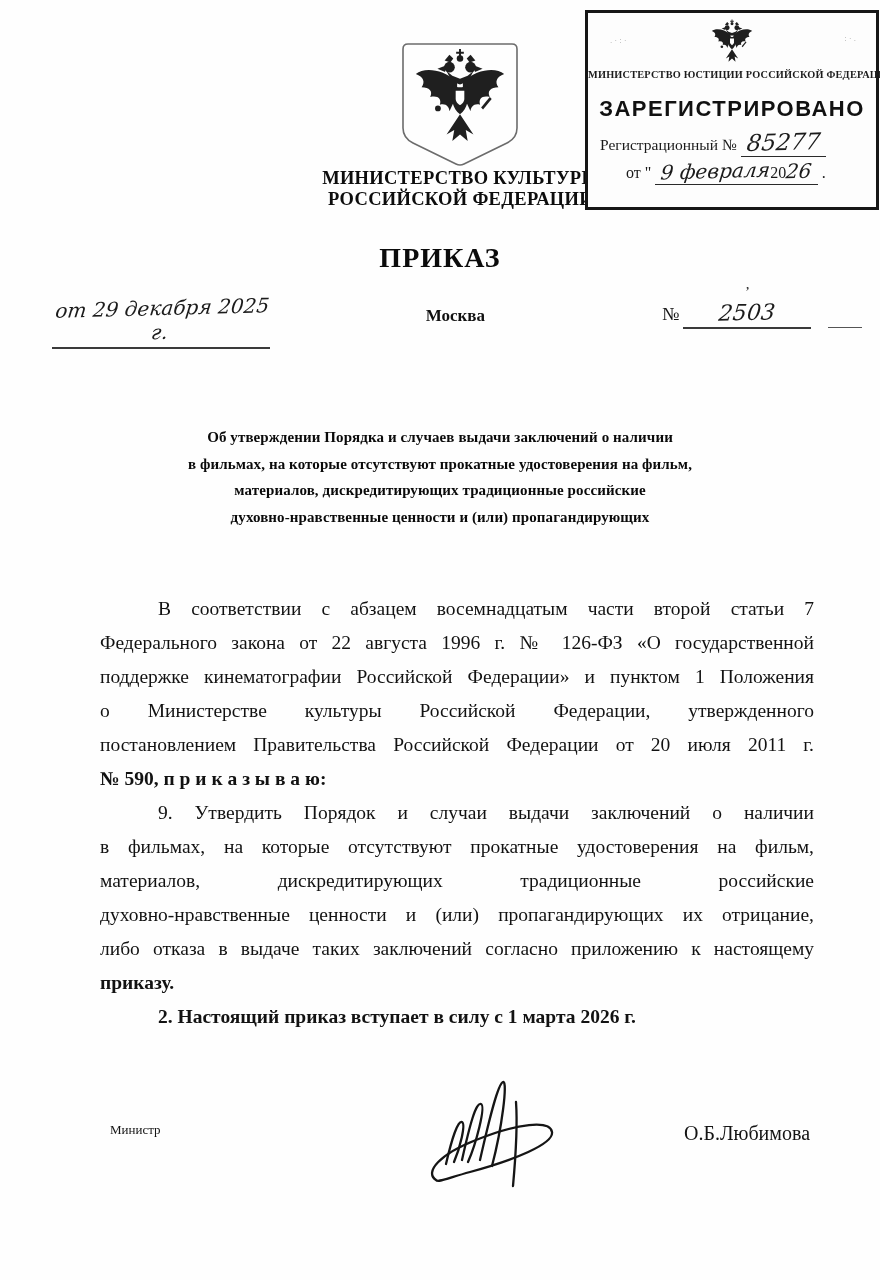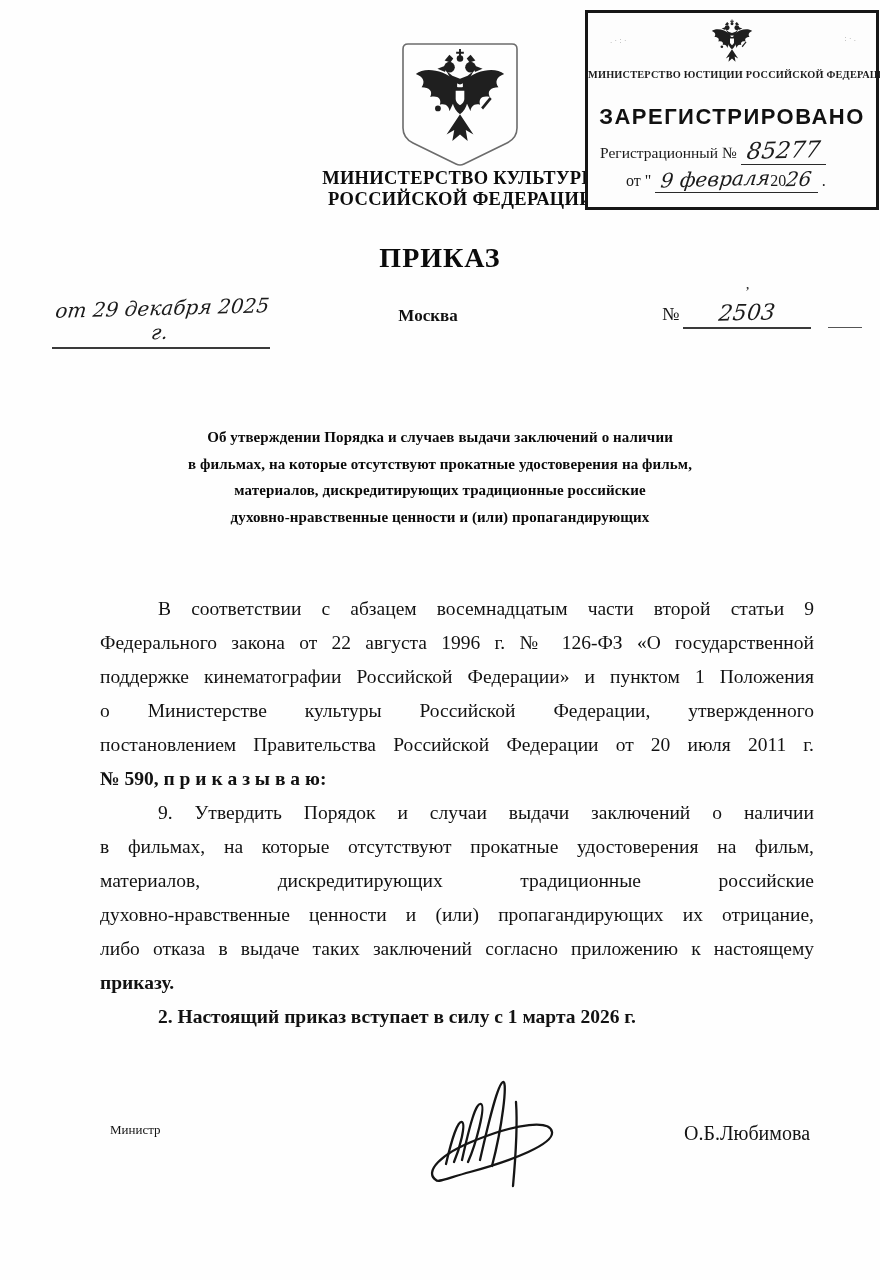--- a/index.html
+++ b/index.html
@@ -27,21 +27,21 @@
     border:3px solid #161616;background:#fdfdfd;z-index:2;
     text-align:center;
   }
   .stamp-eagle{margin-top:6px;}
   .stamp-authority{
     font-size:10.3px;font-weight:bold;letter-spacing:.2px;color:#1c1c1c;
     margin-top:2px;white-space:nowrap;
   }
   .stamp-status{
     font-size:22px;font-weight:bold;letter-spacing:1.5px;color:#111;
-    margin-top:24px;font-family:"Liberation Sans","DejaVu Sans",sans-serif;
+    margin-top:16px;font-family:"Liberation Sans","DejaVu Sans",sans-serif;
   }
   .stamp-reg{
     margin-top:7px;font-size:15.5px;color:#1a1a1a;text-align:left;padding-left:12px;
   }
   .stamp-reg .hw{font-size:23px;}
   .stamp-date{
     margin-top:2px;font-size:16px;color:#1a1a1a;text-align:left;padding-left:38px;
   }
   .stamp-date .hw{font-size:20px;}
   .u{border-bottom:1.6px solid #2a2a2a;display:inline-block;padding:0 6px 1px 6px;}
@@ -60,21 +60,21 @@
     font-size:28px;font-weight:bold;letter-spacing:1px;color:#0b0b0b;
   }
   
   .meta-row{position:absolute;top:296px;left:0;width:880px;height:40px;}
   .meta-date{
     position:absolute;left:52px;top:0;width:218px;text-align:center;
     border-bottom:2px solid #3a3a3a;padding-bottom:3px;
     font-size:20px;
   }
   .meta-city{
-    position:absolute;left:383px;top:10px;width:90px;text-align:center;
+    position:absolute;left:395px;top:10px;width:90px;text-align:right;
     font-weight:bold;font-size:17px;color:#101010;
   }
   .meta-num{position:absolute;left:662px;top:4px;font-size:18px;}
   .meta-num .numline{
     border-bottom:2px solid #3a3a3a;display:inline-block;width:128px;
     text-align:center;padding-bottom:1px;font-size:22px;margin-left:4px;
   }
   .numext{
     position:absolute;left:828px;top:31px;width:34px;border-bottom:1.6px solid #555;
   }
@@ -177,21 +177,21 @@
   </div>
 
   <div class="title">
     <div>Об утверждении Порядка и случаев выдачи заключений о наличии</div>
     <div>в фильмах, на которые отсутствуют прокатные удостоверения на фильм,</div>
     <div>материалов, дискредитирующих традиционные российские</div>
     <div>духовно-нравственные ценности и (или) пропагандирующих</div>
   </div>
 
   <div class="body-text">
-    <div class="bl ind">В соответствии с абзацем восемнадцатым части второй статьи 9</div>
+    <div class="bl ind">В соответствии с абзацем восемнадцатым части второй статьи 7</div>
     <div class="bl">Федерального закона от 22 августа 1996 г. № 126-ФЗ «О государственной</div>
     <div class="bl">поддержке кинематографии Российской Федерации» и пунктом 1 Положения</div>
     <div class="bl">о Министерстве культуры Российской Федерации, утвержденного</div>
     <div class="bl">постановлением Правительства Российской Федерации от 20 июля 2011 г.</div>
     <div class="bl last">№ 590, п р и к а з ы в а ю:</div>
     <div class="bl ind">9. Утвердить Порядок и случаи выдачи заключений о наличии</div>
     <div class="bl">в фильмах, на которые отсутствуют прокатные удостоверения на фильм,</div>
     <div class="bl">материалов, дискредитирующих традиционные российские</div>
     <div class="bl">духовно-нравственные ценности и (или) пропагандирующих их отрицание,</div>
     <div class="bl">либо отказа в выдаче таких заключений согласно приложению к настоящему</div>

